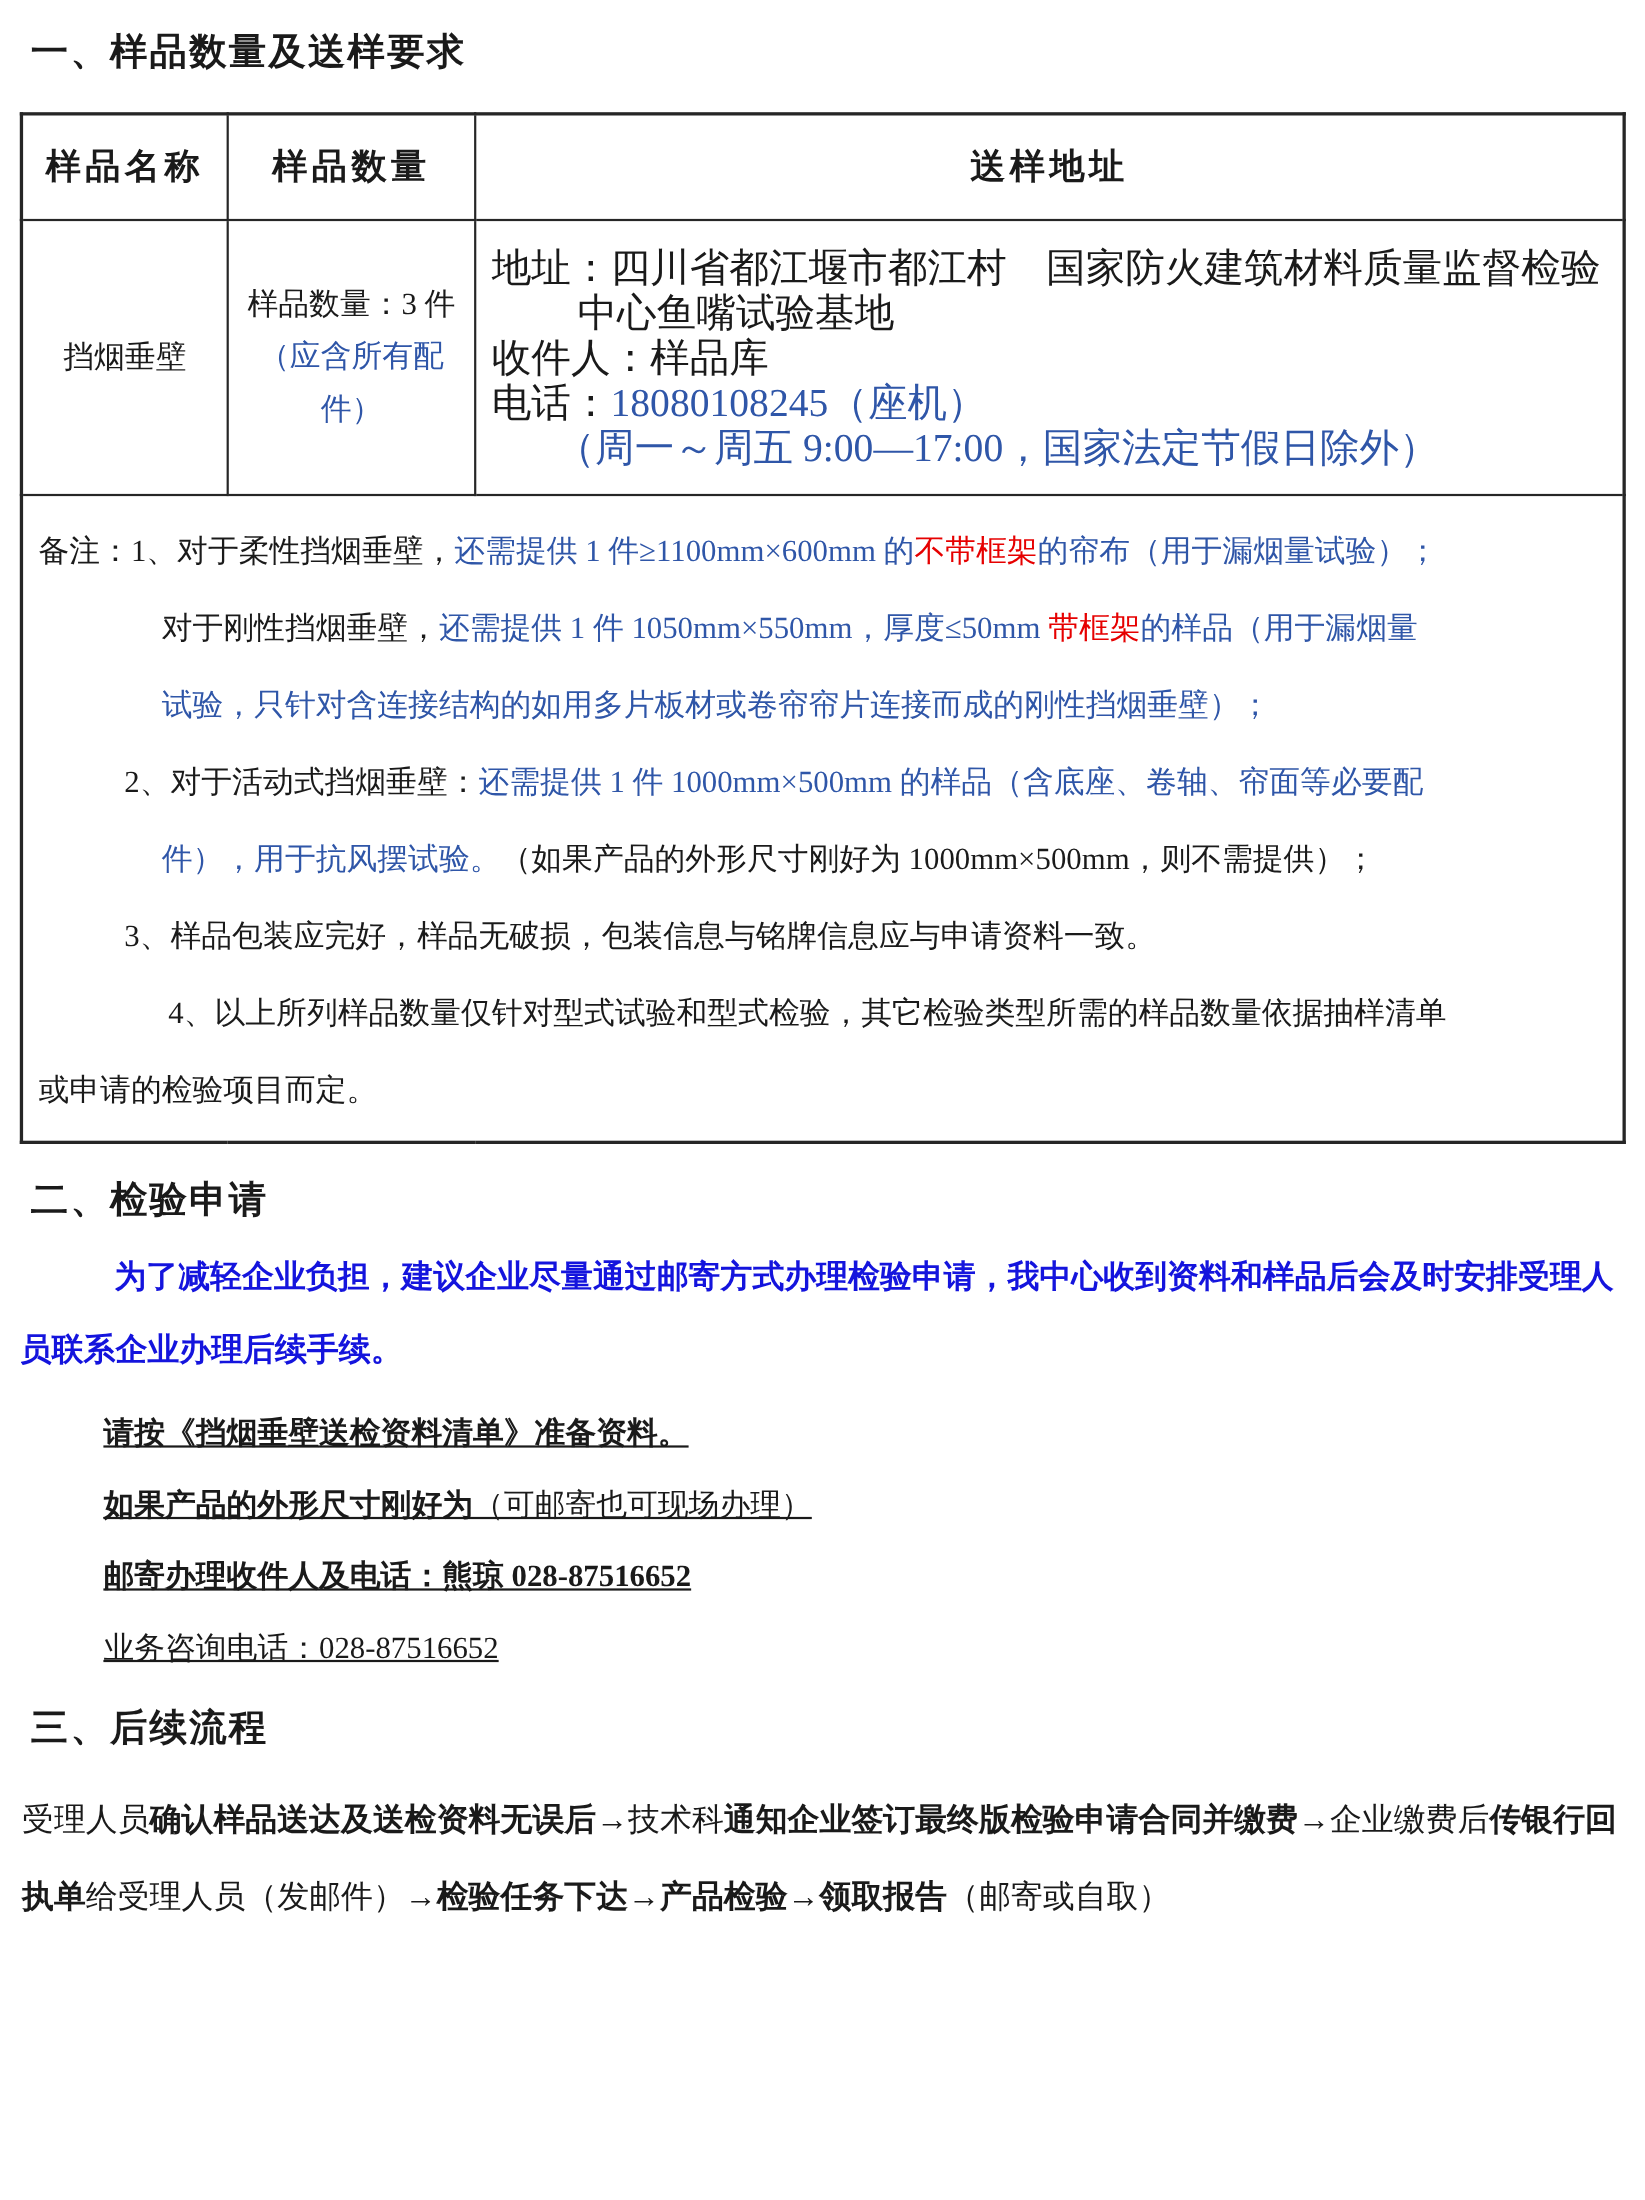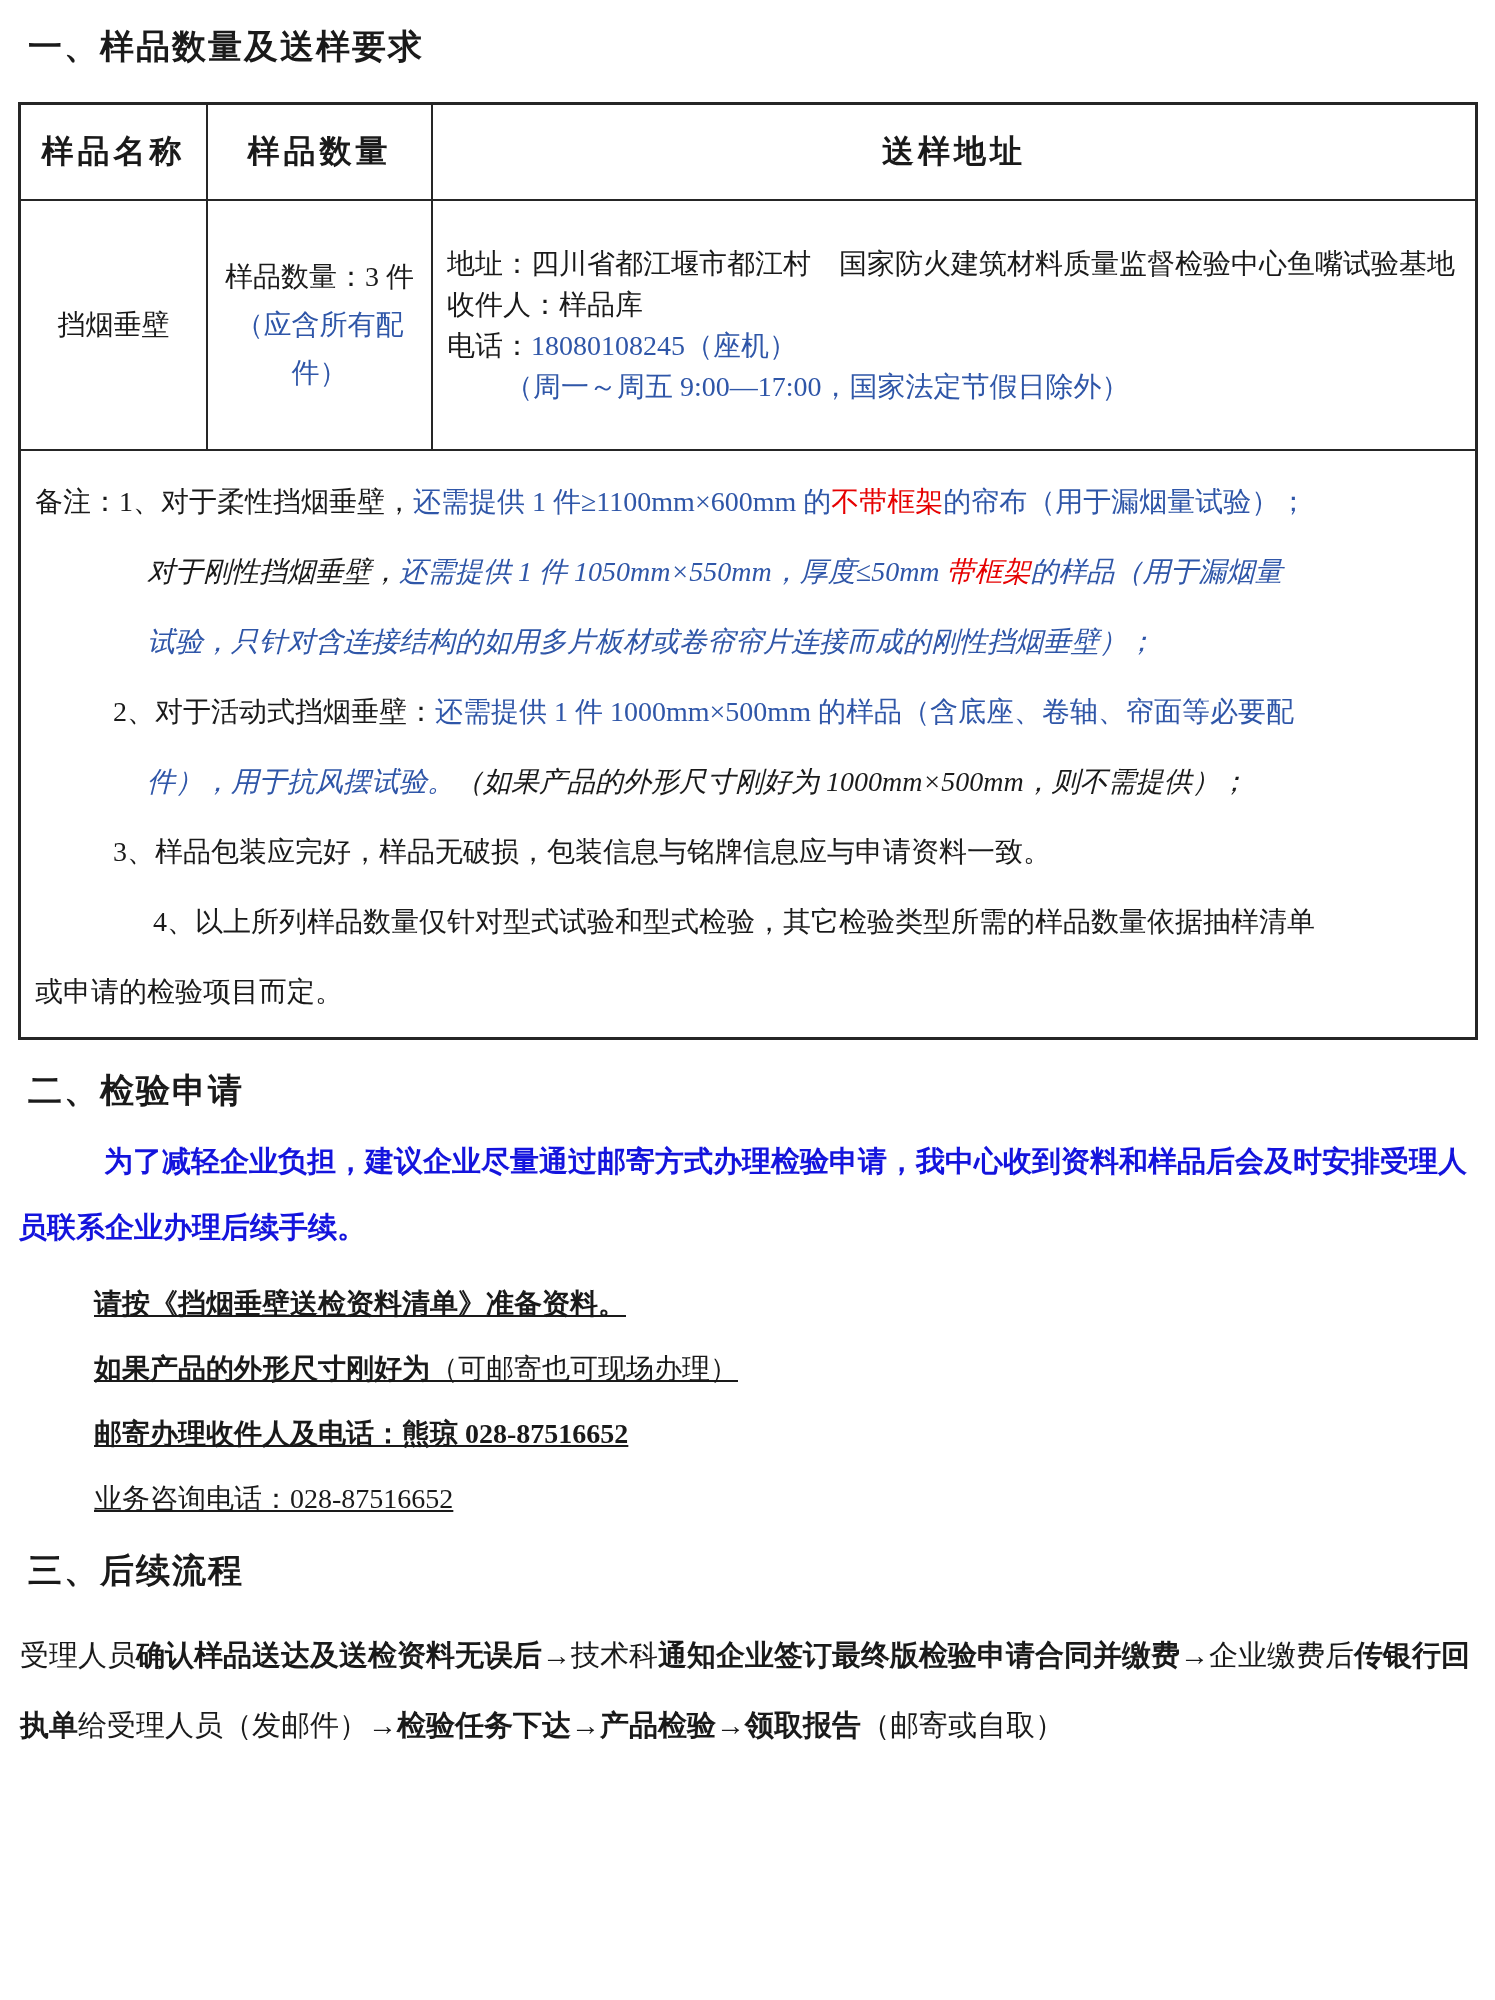--- a/index.html
+++ b/index.html
@@ -13,28 +13,28 @@
   .h-main{font-size:34px;font-weight:bold;letter-spacing:2px;margin:10px 0 0 10px;}
 
   table.sample{border-collapse:collapse;table-layout:fixed;width:1460px;margin-top:32px;
     border:3px solid var(--border);}
   table.sample th,table.sample td{border:2px solid var(--border);}
   th.col-name{width:183px;}
   th.col-qty{width:221px;}
   table.sample th{height:92px;font-size:32px;font-weight:bold;letter-spacing:4px;text-align:center;}
   td.cell-name{height:246px;text-align:center;font-size:28px;}
   td.cell-qty{text-align:center;font-size:28px;line-height:48px;}
-  td.cell-addr{font-size:28px;line-height:41px;padding:10px 14px;vertical-align:middle;}
+  td.cell-addr{font-size:36px;line-height:41px;padding:10px 14px;vertical-align:middle;}
   .addr-hang{padding-left:78px;text-indent:-78px;}
   .hours-line{margin-left:58px;}
 
   td.cell-notes{padding:16px 14px 10px 14px;font-size:28px;line-height:70px;}
   .note-line{white-space:nowrap;}
   .ind-a{margin-left:78px;}   
-  .ind-b{margin-left:112px;font-style:italic;}  
+  .ind-b{margin-left:112px;}  
   .ind-c{margin-left:118px;}   
 
   .c-blue{color:var(--blue);}
   .c-red{color:var(--red);}
 
   .h-sec{font-size:34px;font-weight:bold;letter-spacing:2px;margin:28px 0 10px 10px;}
   .notice{color:var(--vblue);font-weight:bold;font-size:29px;line-height:66px;
     text-indent:86px;margin:14px 0 6px 0;}
   .s2-line{font-size:28px;line-height:42px;margin:23px 0 23px 76px;text-decoration:underline;}
   .s2-bold{font-weight:bold;}

